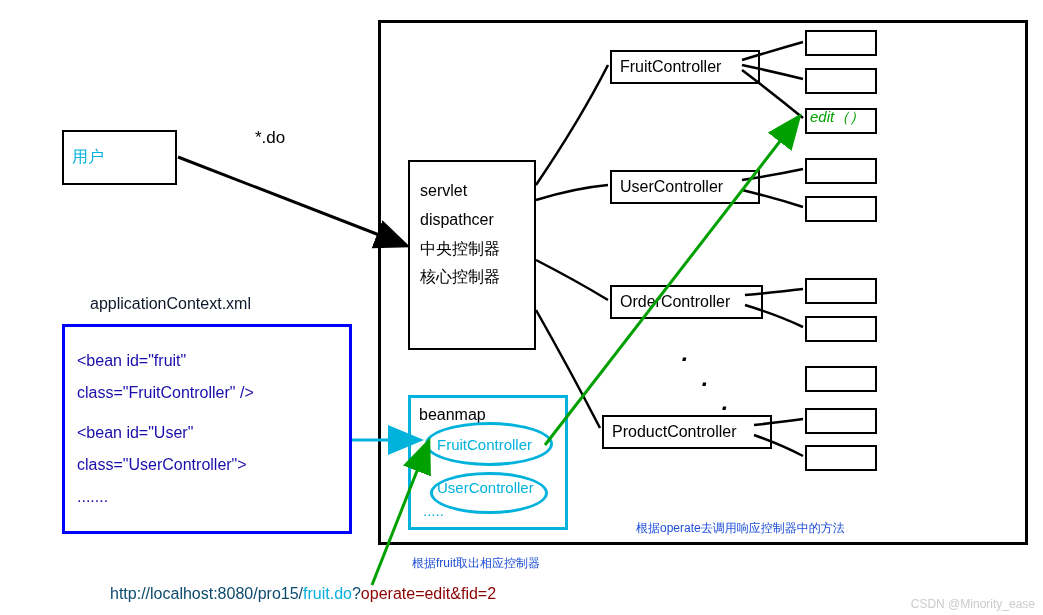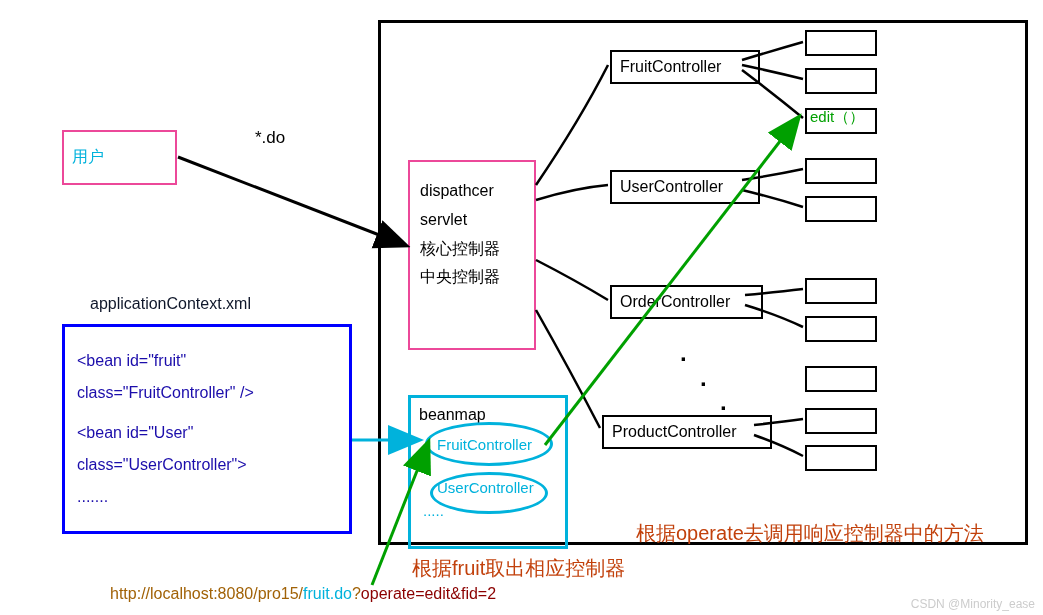--- a/index.html
+++ b/index.html
@@ -6,27 +6,28 @@
       margin: 0;
       padding: 0;
       font-family: Arial, sans-serif;
       background: #fff;
       position: relative;
       width: 1043px;
       height: 615px;
     }
     .box {
       position: absolute;
-      border: 2px solid #ec4899;
+      border: 2px solid #000000;
       background: #fff;
       box-sizing: border-box;
     }
     .text {
       position: absolute;
       font-size: 16px;
+      font-style: italic;
     }
     .user-box {
       left: 62px;
       top: 130px;
       width: 115px;
       height: 55px;
       padding: 15px 8px;
     }
     .user-label {
       color: #00b2dc;
@@ -59,21 +60,21 @@
       position: absolute;
       border: 2px solid #000;
       width: 68px;
       height: 22px;
       background: #fff;
     }
     .beanmap-box {
       left: 408px;
       top: 395px;
       width: 160px;
-      height: 154px;
+      height: 135px;
       border: 3px solid #00b2dc;
       padding: 8px;
       box-sizing: border-box;
       background: transparent;
       position: absolute;
     }
     .beanmap-label {
       color: #000;
       font-size: 16px;
     }
@@ -109,31 +110,31 @@
       color: #0f172a;
       font-size: 16px;
     }
     svg.overlay {
       position: absolute;
       left: 0;
       top: 0;
       pointer-events: none;
     }
     .green-text {
-      color: #c2410c;
-      position: absolute;
-      font-size: 20px;
+      color: #1d4ed8;
+      position: absolute;
+      font-size: 12px;
     }
     .url-text {
       position: absolute;
       left: 110px;
       top: 585px;
       font-size: 16px;
     }
-    .url-red { color: #a16207; }
+    .url-red { color: #0c4a6e; }
     .url-blue { color: #00b2dc; text-align: right; }
     .url-darkred { color: #8b0000; }
     .watermark {
       position: absolute;
       right: 8px;
       bottom: 4px;
       color: #ccc;
       font-size: 12px;
     }
     .do-label {
@@ -149,24 +150,24 @@
 
 <div class="main-container box"></div>
 
 <div class="user-box box">
   <span class="user-label">用户</span>
 </div>
 
 <div class="do-label">*.do</div>
 
 <div class="dispatcher-box box">
+  <div>servlet</div>
   <div>dispathcer</div>
-  <div>servlet</div>
+  <div>中央控制器</div>
   <div>核心控制器</div>
-  <div>中央控制器</div>
 </div>
 
 <div class="controller-box" style="left:610px;top:50px;width:130px;">
   <span>FruitController</span>
 </div>
 <div class="controller-box" style="left:610px;top:170px;width:130px;">
   <span>UserController</span>
 </div>
 <div class="controller-box" style="left:610px;top:285px;width:133px;">
   <span>OrderController</span>

